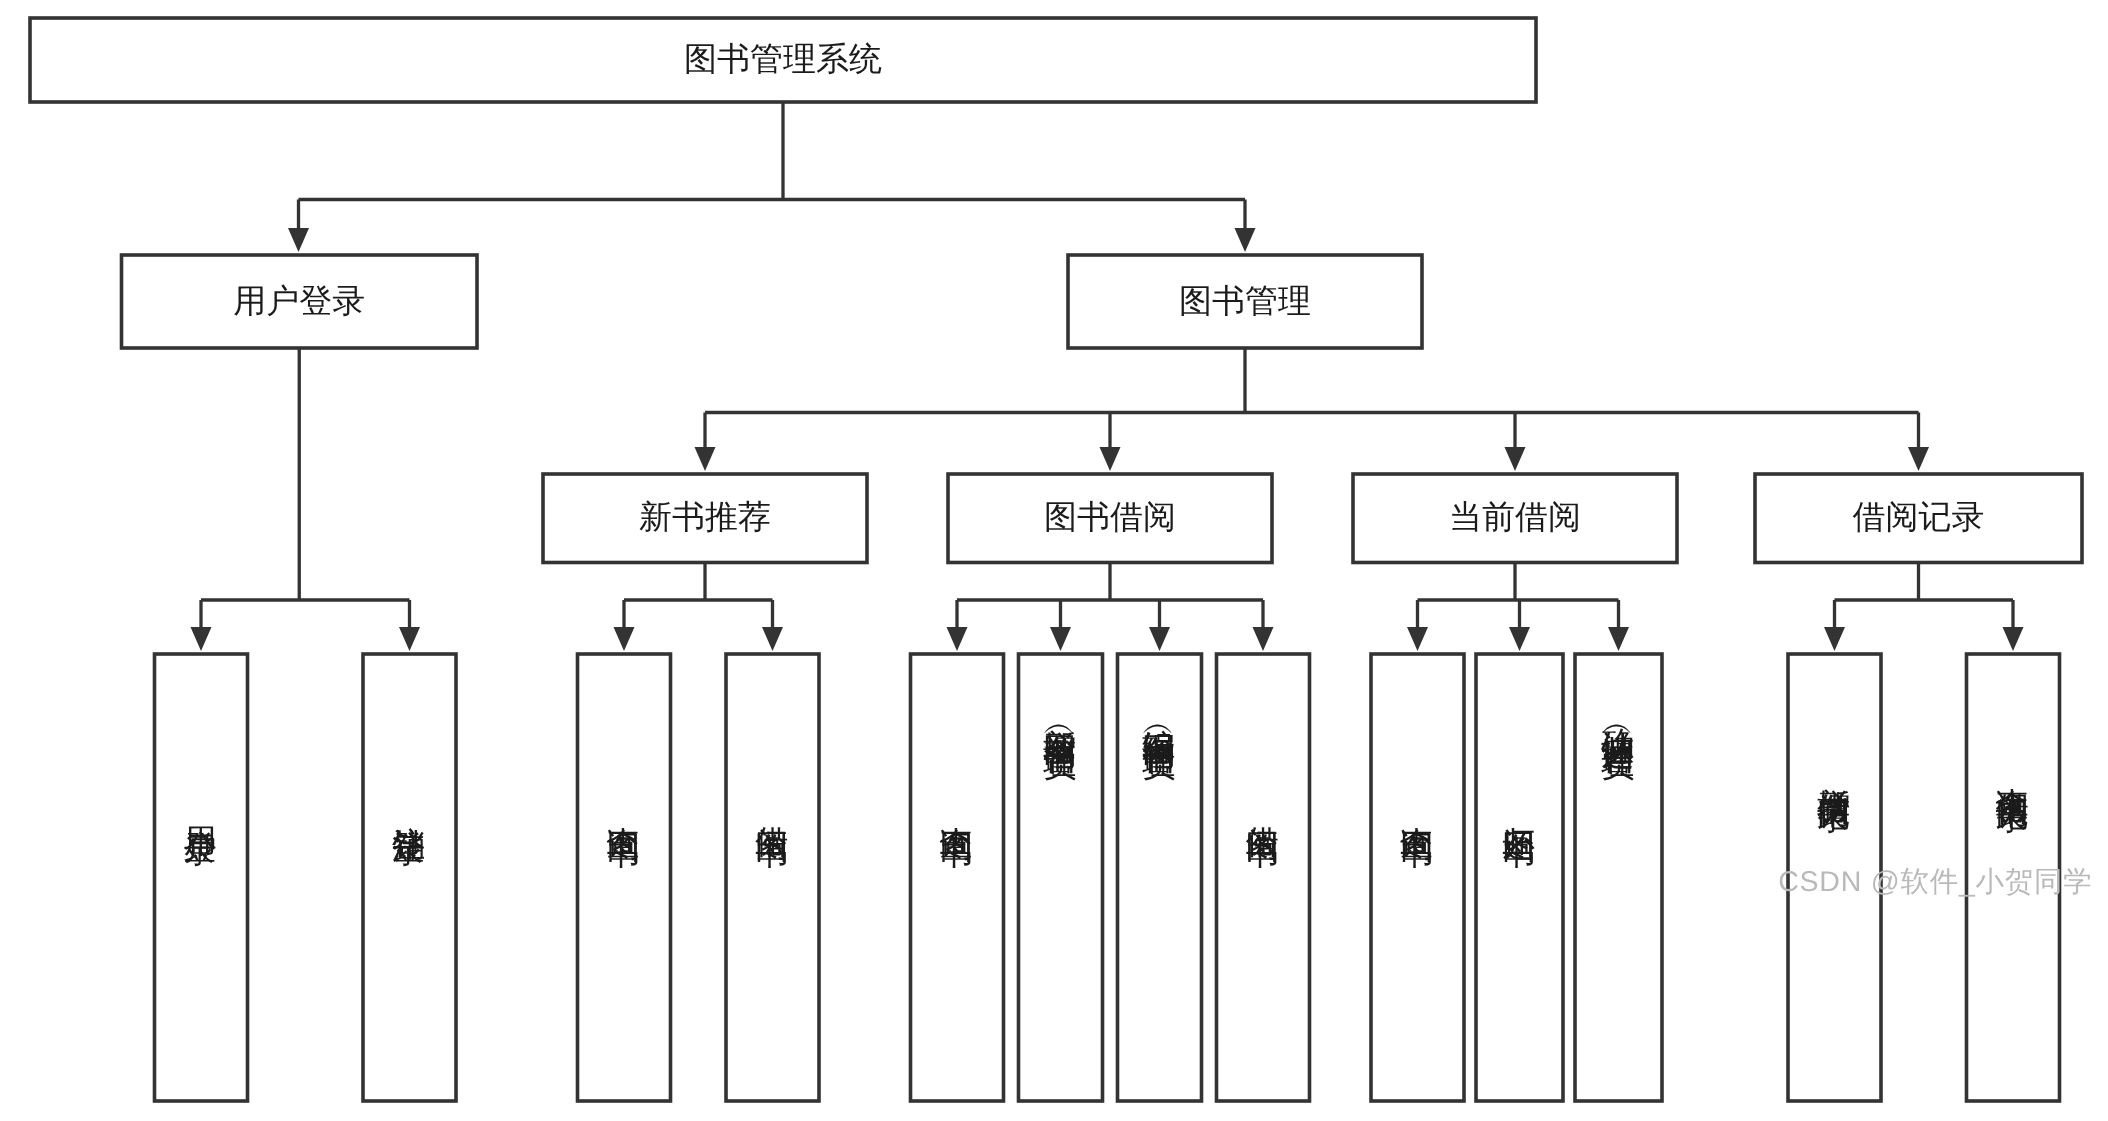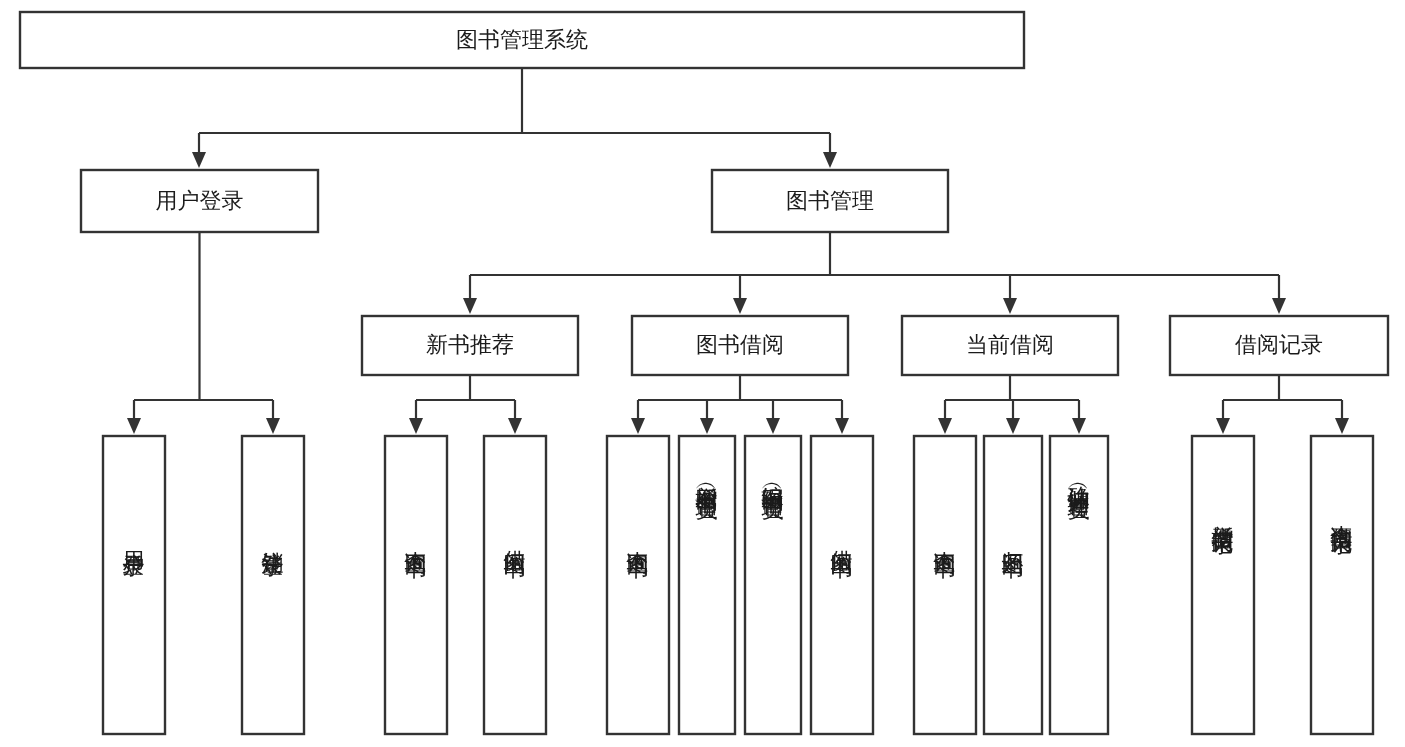--- a/index.html
+++ b/index.html
@@ -237,13 +237,14 @@
       <div class="vlabel-wrap" style="left: 1050px; top: 468px; width: 58px; height: 266px;">
         <div class="vlabel">确认归还（管理员）</div>
       </div>
       <div class="vlabel-wrap" style="left: 1192px; top: 507px; width: 62px; height: 227px;">
         <div class="vlabel">新增借阅记录</div>
       </div>
       <div class="vlabel-wrap" style="left: 1311px; top: 507px; width: 62px; height: 227px;">
         <div class="vlabel">查询借阅记录</div>
       </div>
     </div>
+  <div class="watermark">CSDN @软件_小贺同学</div>
 </div>
 
 </body></html>

